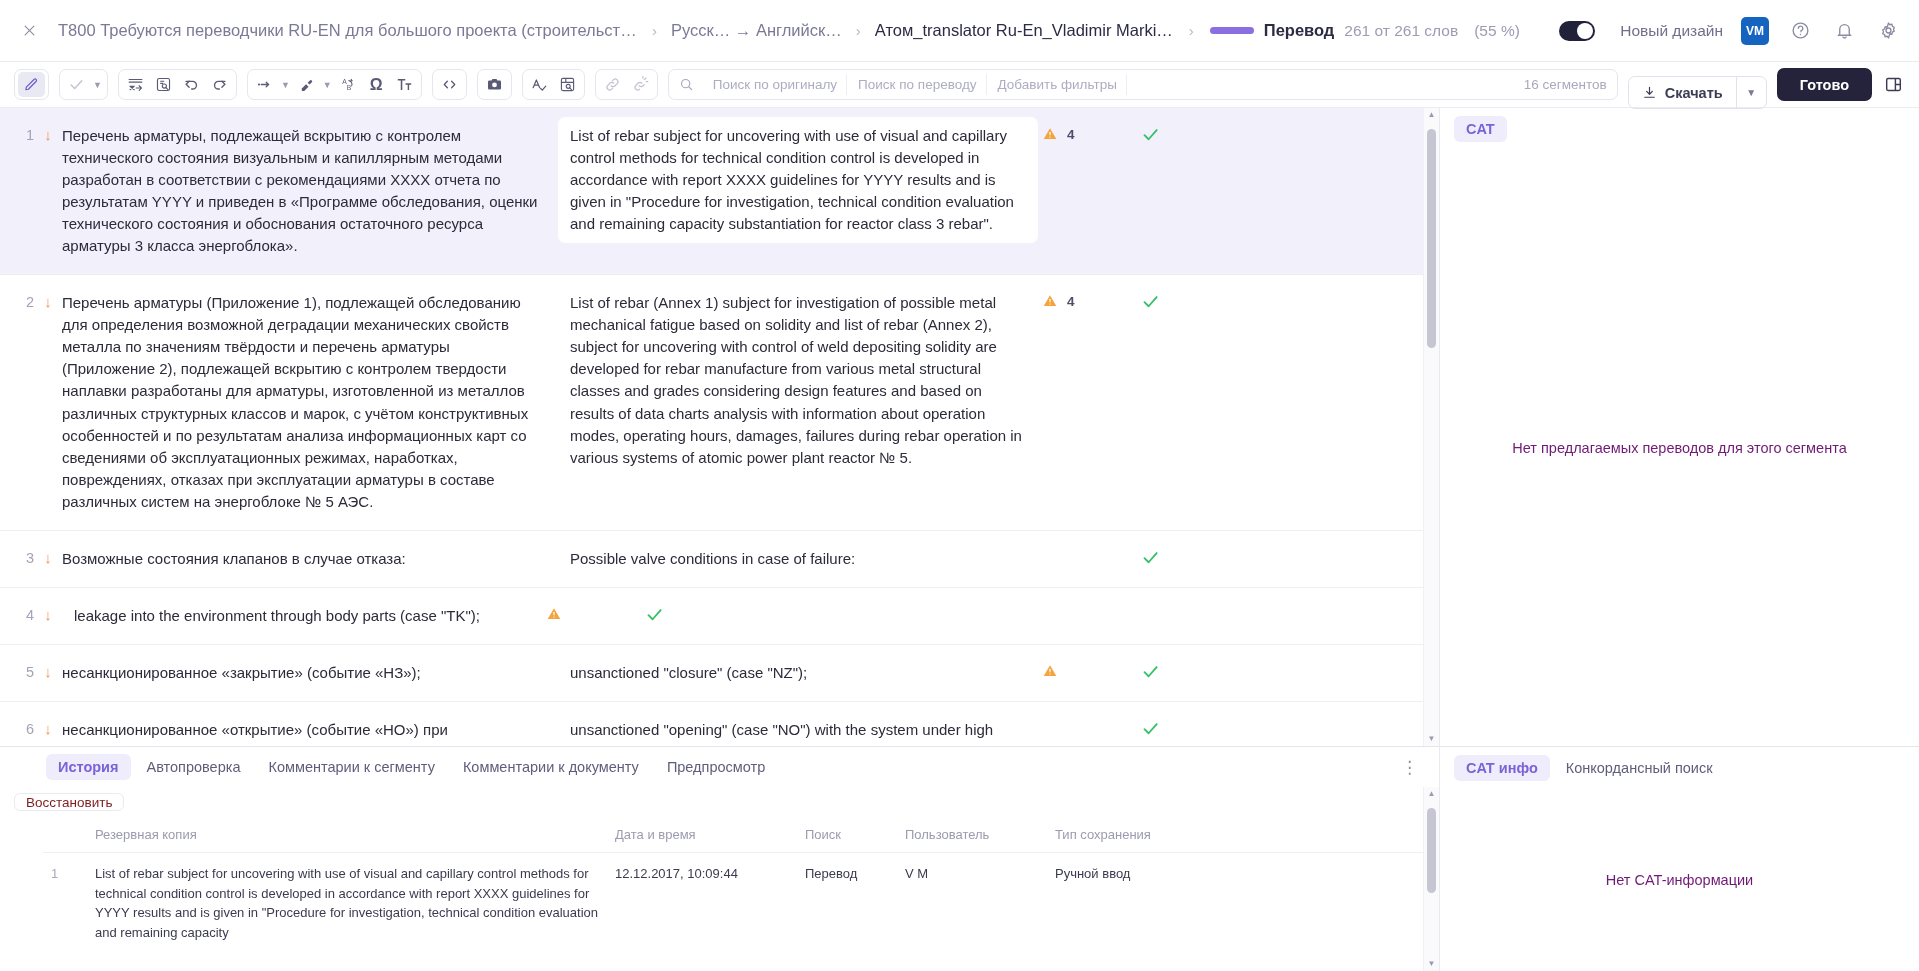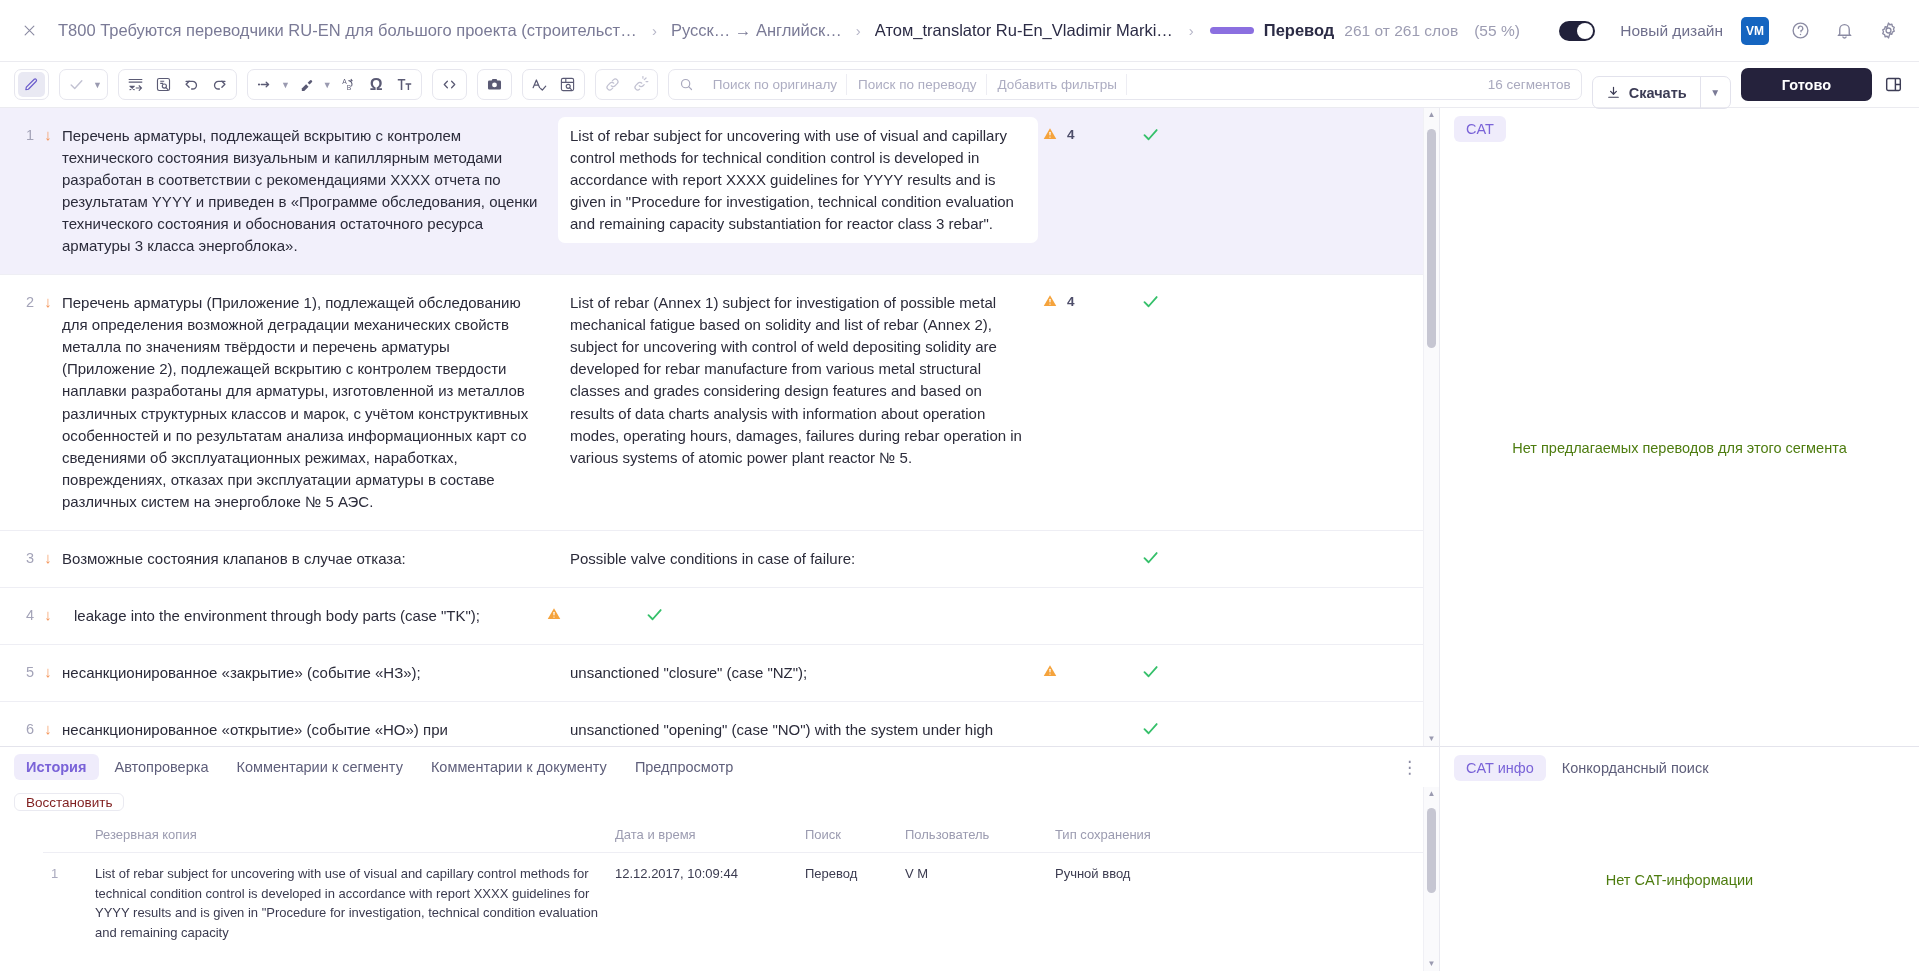--- a/index.html
+++ b/index.html
@@ -101,21 +101,21 @@
   .dl-btn {
     display: flex; align-items: center; gap: 8px; padding: 0 13px; height: 100%;
     font-size: 14.5px; color: #3c3c55; cursor: pointer; font-weight: bold;
   }
   .dl-btn svg { width: 15px; height: 15px; }
   .dl-caret {
     width: 30px; height: 100%; display: flex; align-items: center; justify-content: center;
     border-left: 1px solid #e2e2ec; color: #7a7a96; font-size: 10px; cursor: pointer;
   }
   .done-btn {
-    height: 33px; padding: 0 41px; border-radius: 7px; background: #25223c;
+    height: 33px; padding: 0 23px; border-radius: 7px; background: #25223c;
     color: #fff; font-size: 14.5px; font-weight: bold; cursor: pointer;
     display: flex; align-items: center;
   }
   .layout-ico { color: #3c3c55; cursor: pointer; display: flex; align-items: center; padding: 0 2px; }
   .layout-ico svg { width: 19px; height: 19px; }
 
   
   .body { flex: 1 1 auto; display: flex; min-height: 0; }
   .left-col { width: 1440px; min-width: 1440px; display: flex; flex-direction: column; min-height: 0;
               border-right: 1px solid #e9e9f0; }
@@ -164,21 +164,21 @@
   .vbar-arrow { font-size: 8px; color: #9a9ab0; line-height: 1; }
   .vbar-track { flex: 1 1 auto; width: 9px; margin: 4px 0; position: relative; }
   .vbar-thumb {
     position: absolute; left: 0; top: 6px; width: 9px; height: 36%;
     background: #c6c6d2; border-radius: 5px; cursor: pointer;
   }
 
   
   .bottom { flex: 1 1 auto; display: flex; flex-direction: column; min-height: 0;
             border-top: 1px solid #e4e4ec; background: #fff; }
-  .btabs { height: 40px; min-height: 40px; display: flex; align-items: center; padding: 0 14px; gap: 4px; }
+  .btabs { height: 40px; min-height: 40px; display: flex; align-items: center; padding: 0 14px; gap: 4px; margin-left: 32px; }
   .btab {
     font-size: 14.5px; color: #5e5e7a; padding: 5px 12px; border-radius: 6px; cursor: pointer; white-space: nowrap;
   }
   .btab.active { background: #efecfb; color: #7a63d8; font-weight: bold; }
   .btabs-more { margin-left: auto; color: #8b8ba3; font-size: 17px; cursor: pointer; letter-spacing: 1px; padding-right: 6px; }
   .bpanel { flex: 1 1 auto; display: flex; min-height: 0; }
   .bpanel-main { flex: 1 1 auto; min-width: 0; padding: 0 0 0 14px; overflow: hidden; }
   .restore-btn {
     display: inline-flex; align-items: center; height: 18px; padding: 0 11px;
     border: 1px solid #eaeaf1; border-radius: 6px; color: #7f1d1d; font-size: 13.5px;
@@ -196,24 +196,24 @@
   .col-bak { width: 520px; }
   .col-dt { width: 190px; }
   .col-task { width: 100px; }
   .col-user { width: 150px; }
   .col-type { width: auto; }
 
   
   .rtop { flex: 0 0 638px; display: flex; flex-direction: column; min-height: 0; }
   .rtabs { height: 42px; min-height: 42px; display: flex; align-items: center; padding: 0 14px; gap: 4px; }
   .rtab { font-size: 14.5px; color: #5e5e7a; padding: 5px 12px; border-radius: 6px; cursor: pointer; white-space: nowrap; }
-  .rtab.active { background: #efecfb; color: #7a63d8; font-weight: normal; }
+  .rtab.active { background: #efecfb; color: #7a63d8; font-weight: bold; }
   .rempty {
     flex: 1 1 auto; display: flex; align-items: center; justify-content: center;
-    font-size: 14.5px; color: #4d7c0f; text-align: left; padding: 0 20px;
+    font-size: 14.5px; color: #701a75; text-align: left; padding: 0 20px;
   }
   .rbottom { flex: 1 1 auto; display: flex; flex-direction: column; min-height: 0; border-top: 1px solid #e4e4ec; }
 </style>
 </head>
 <body>
 
 <div class="app">
 
   <div class="header">
     <div class="hdr-close">

